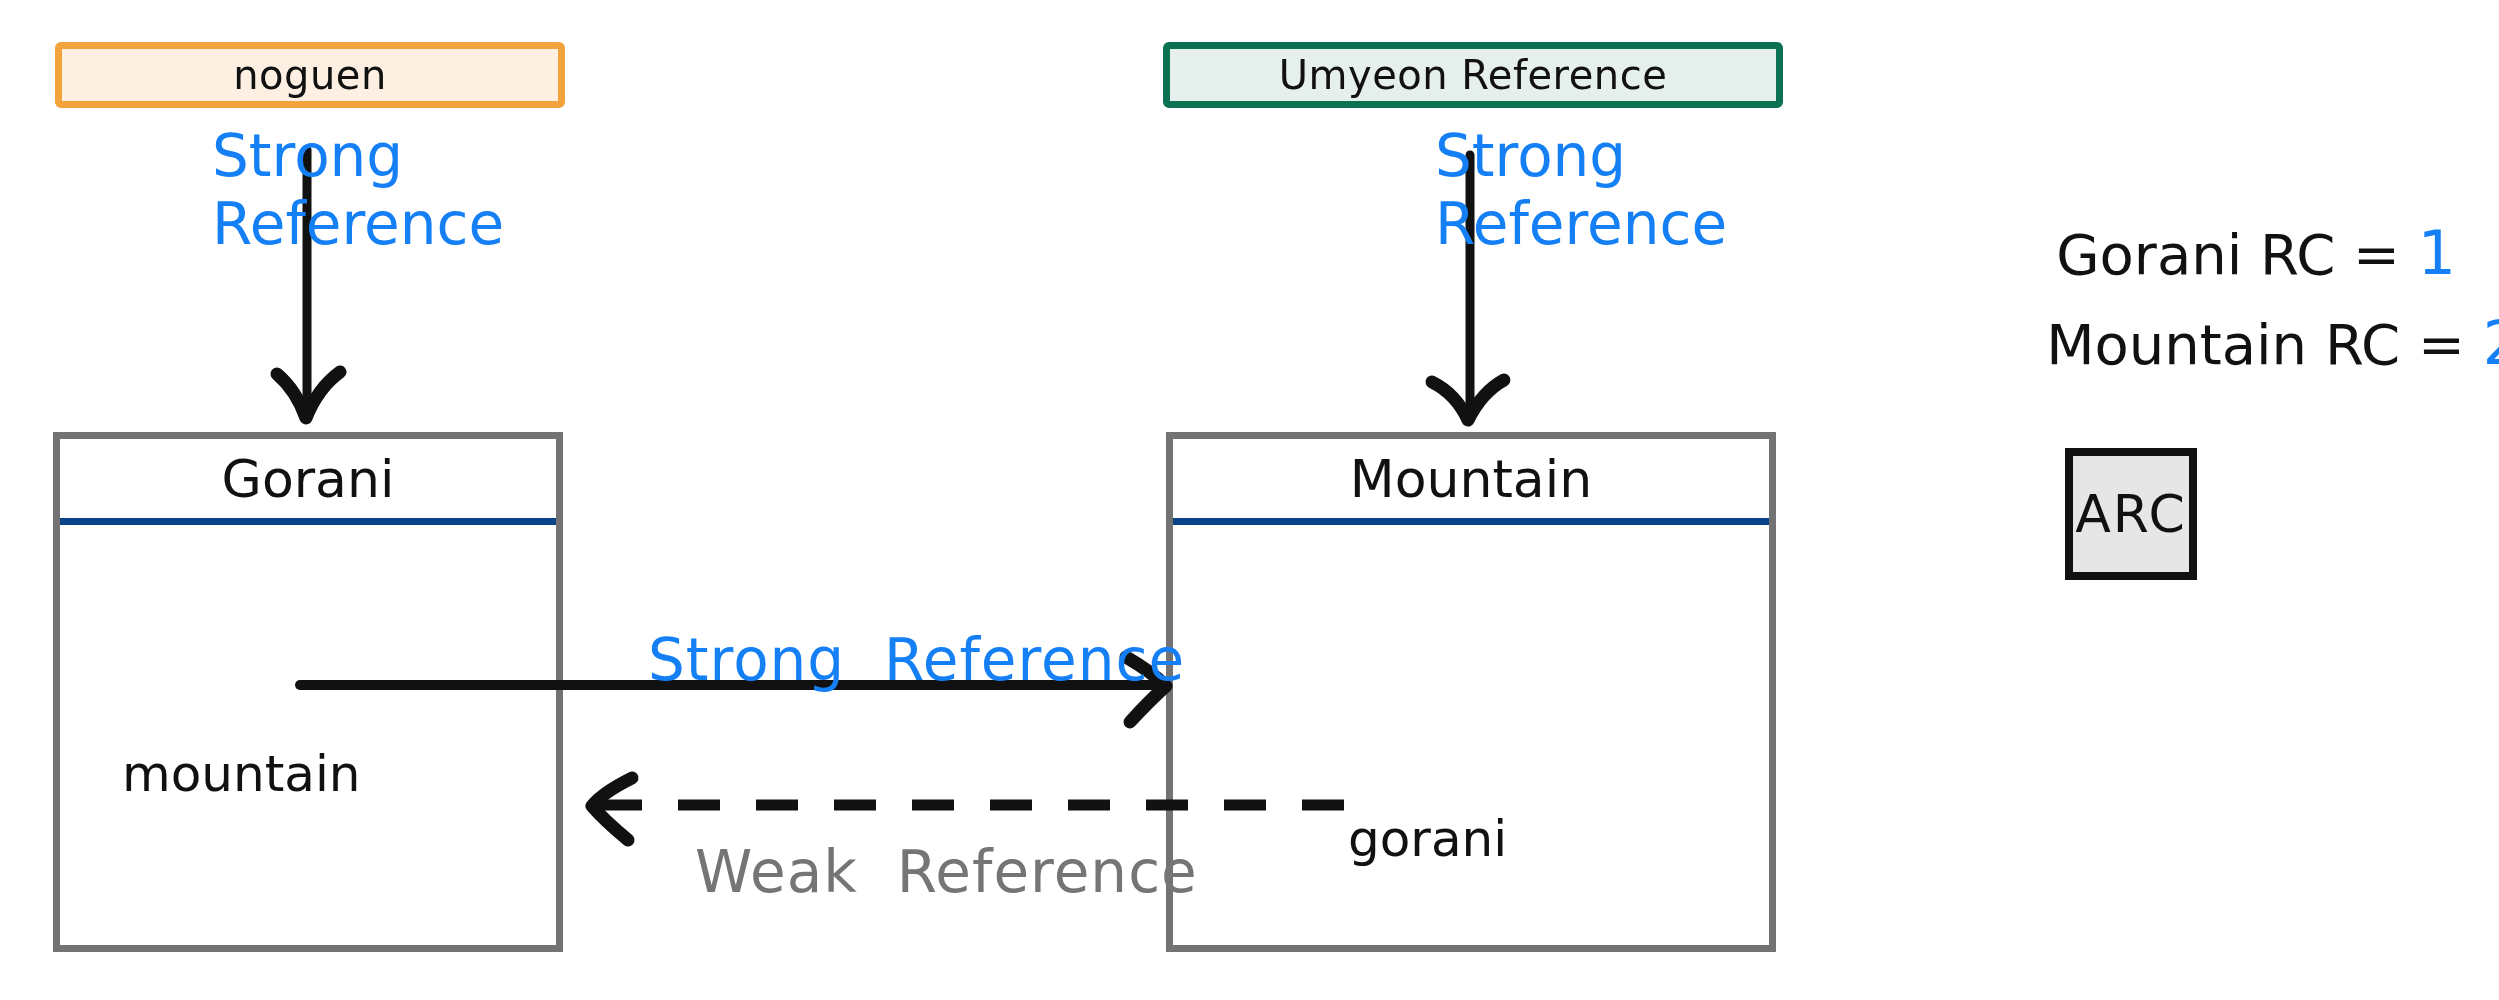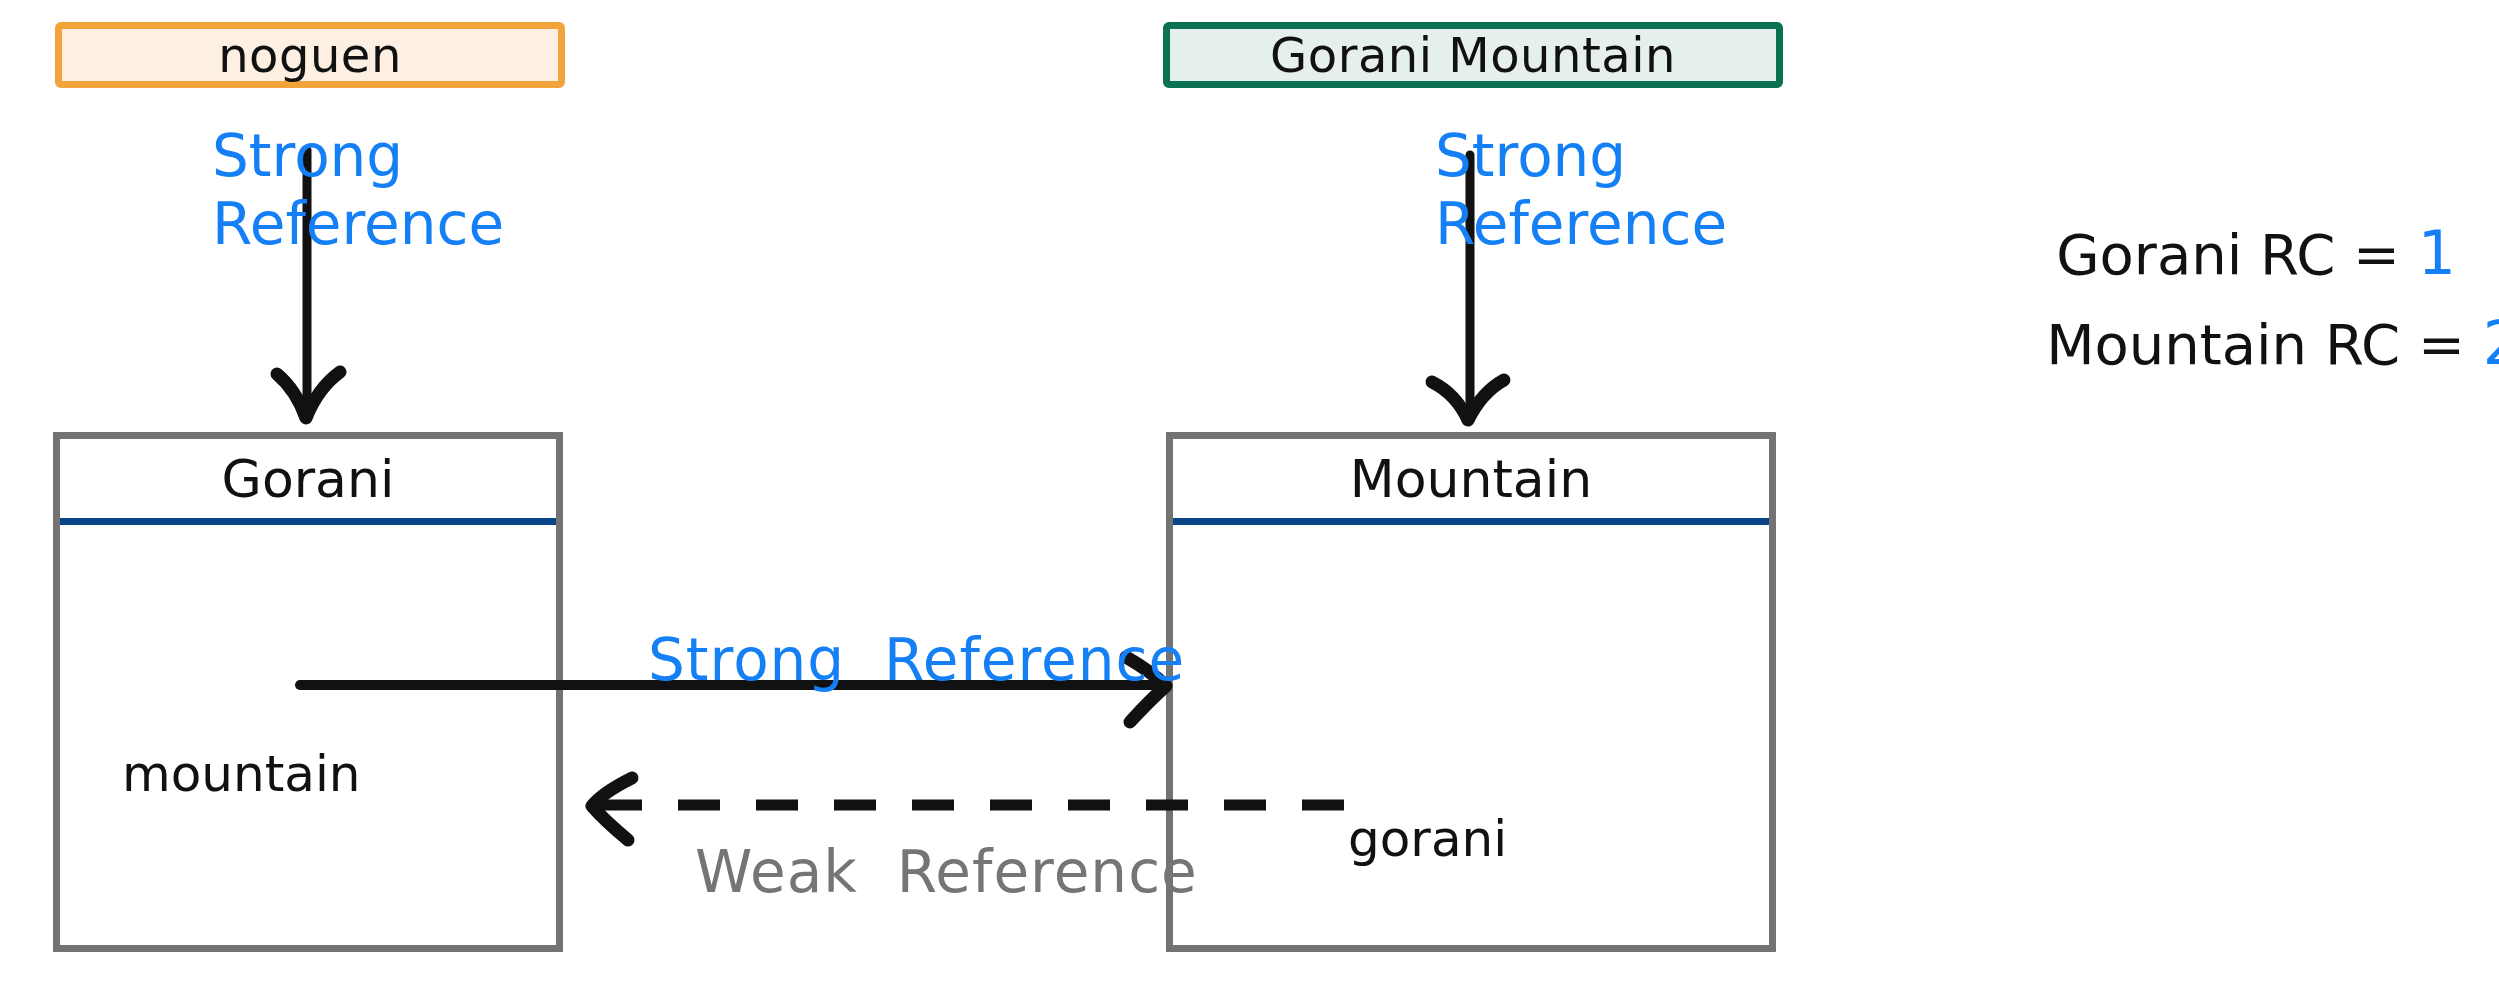--- a/index.html
+++ b/index.html
@@ -21,22 +21,23 @@
   
   .box {
     position: absolute;
     box-sizing: border-box;
     display: flex;
     align-items: center;
     justify-content: center;
   }
   .owner-box {
     border-radius: 6px;
-    font-size: 48px;
+    font-size: 40px;
     letter-spacing: 0.5px;
+    margin-top: 20px;
   }
   #noguen-box {
     left: 55px;
     top: 22px;
     width: 510px;
     height: 66px;
     border: 7px solid #F2A33C;
     background: #FDF0E2;
     color: #111111;
   }
@@ -163,21 +164,21 @@
 </head>
 <body>
 
 <div class="canvas">
 
   <div class="box owner-box" id="noguen-box">
     <span>noguen</span>
   </div>
 
   <div class="box owner-box" id="umyeon-box">
-    <span>Gorani Mountain</span>
+    <span>Umyeon Reference</span>
   </div>
 
   <div class="box class-box" id="gorani-box">
     <div class="class-header">
       <span>Gorani</span>
     </div>
     <div class="class-body">
       <span class="member" id="gorani-member-mountain">mountain</span>
     </div>
   </div>
@@ -225,14 +226,17 @@
   <div class="edge-label gray-label" id="label-weak-center">Weak  Reference</div>
 
   <div class="rc-line" id="rc-gorani">
     <span>Gorani RC = </span><span class="rc-value">1</span>
   </div>
 
   <div class="rc-line" id="rc-mountain">
     <span>Mountain RC = </span><span class="rc-value">2</span>
   </div>
 
+  <div class="box" id="arc-box">
+    <span>ARC</span>
+  </div>
 
 </div>
 
 </body></html>

